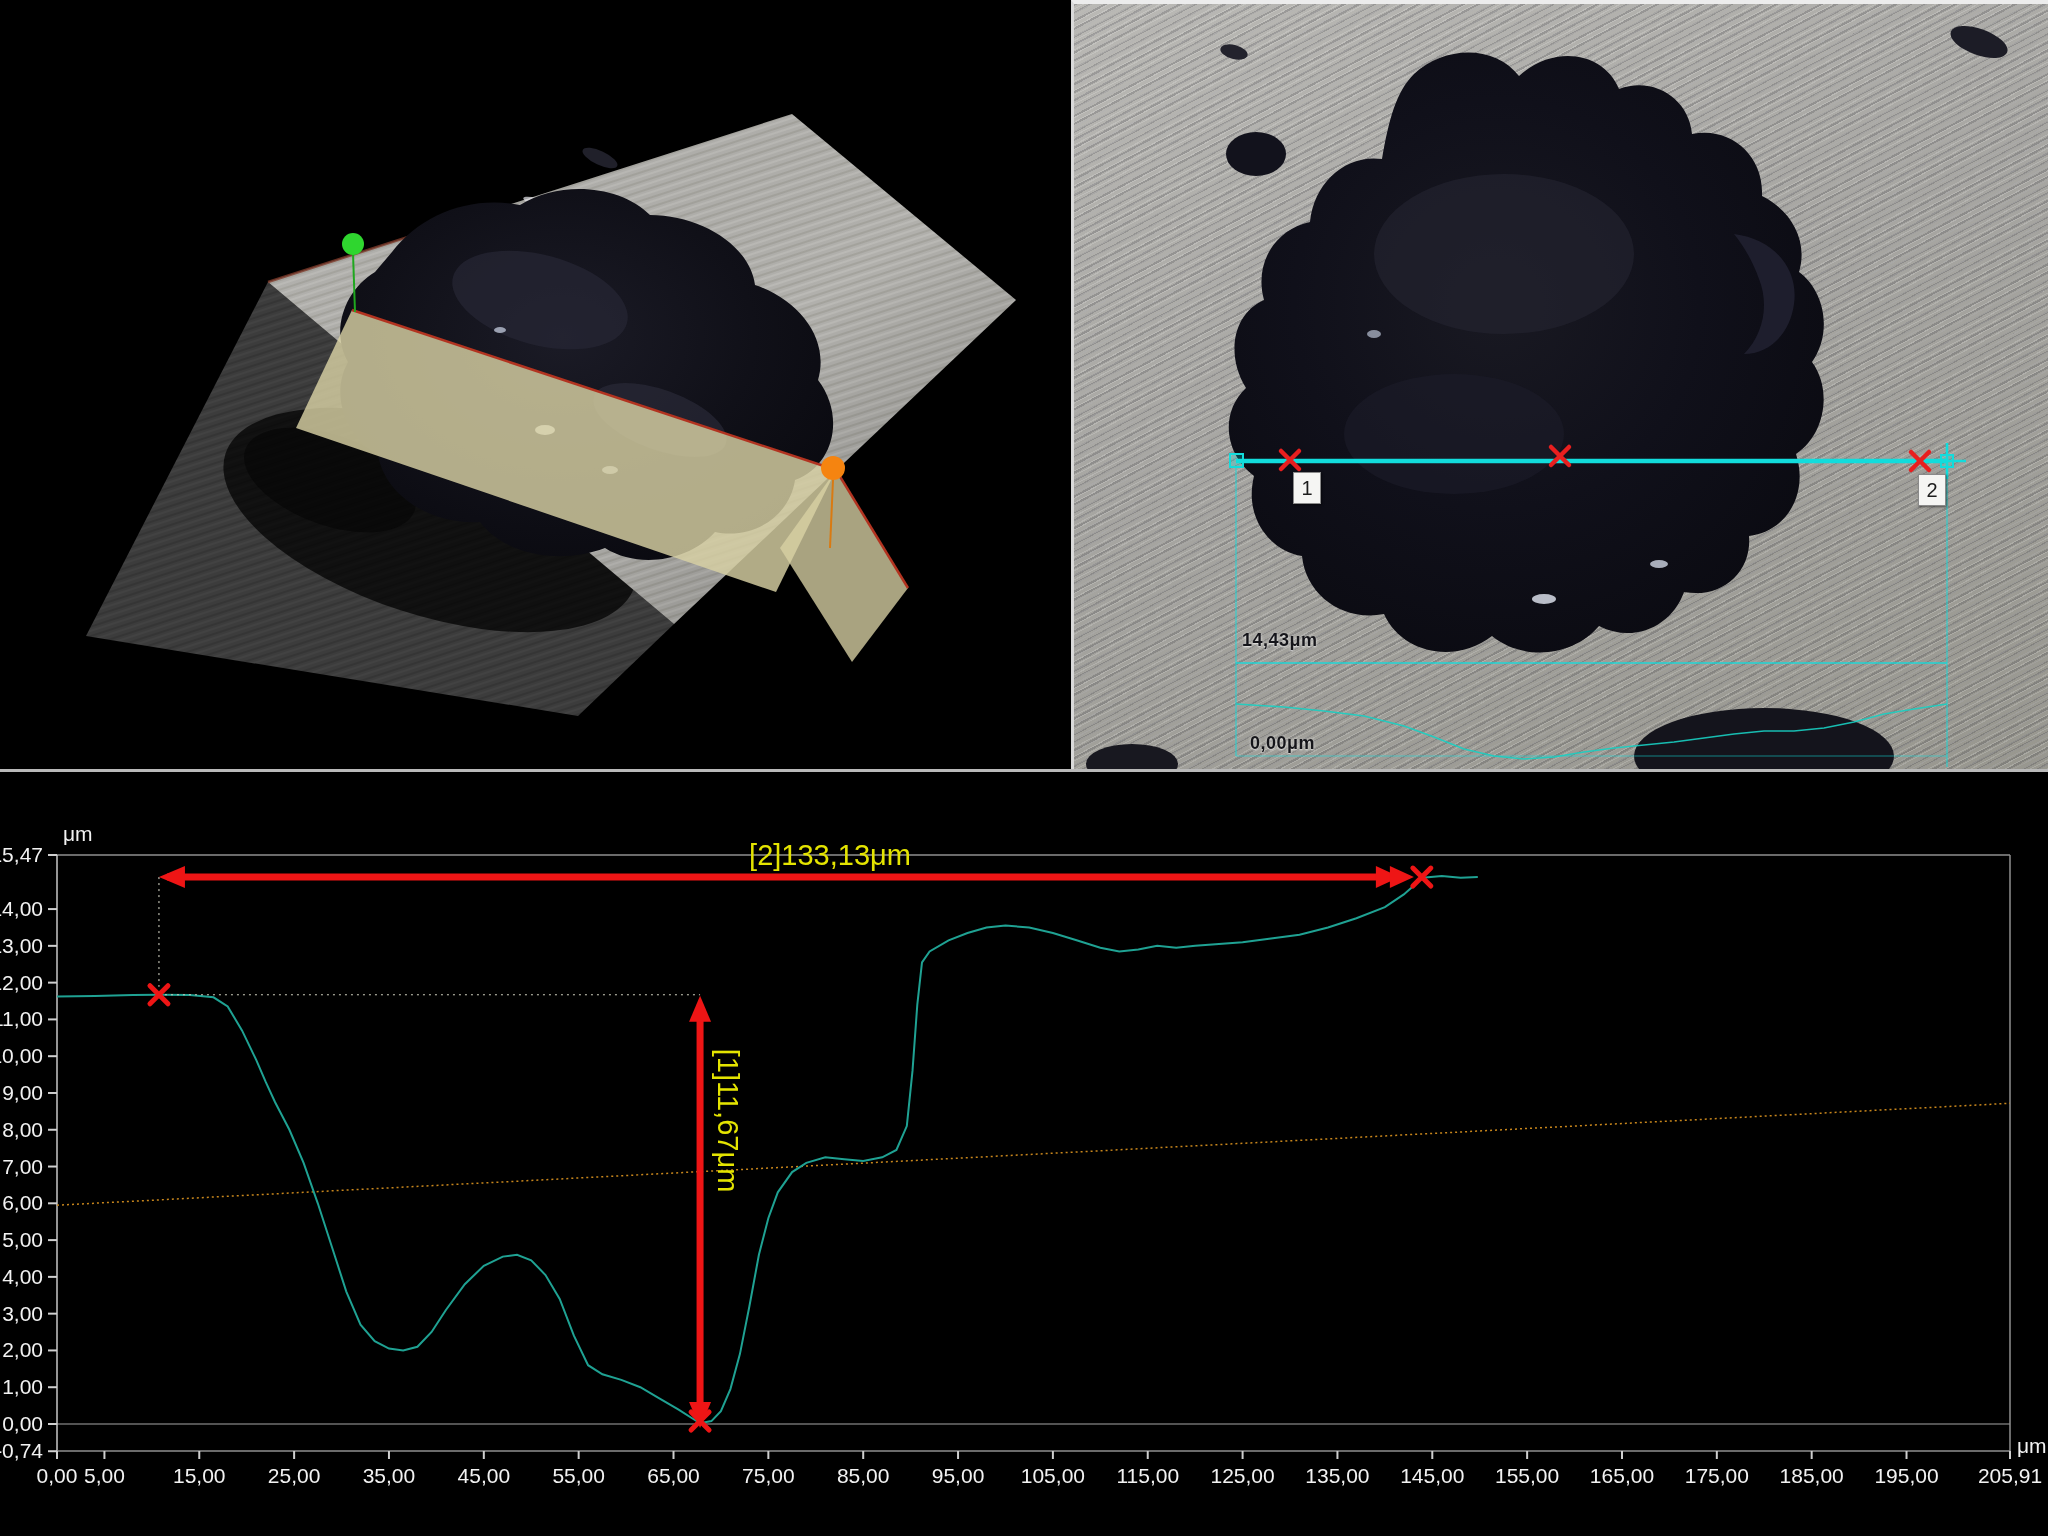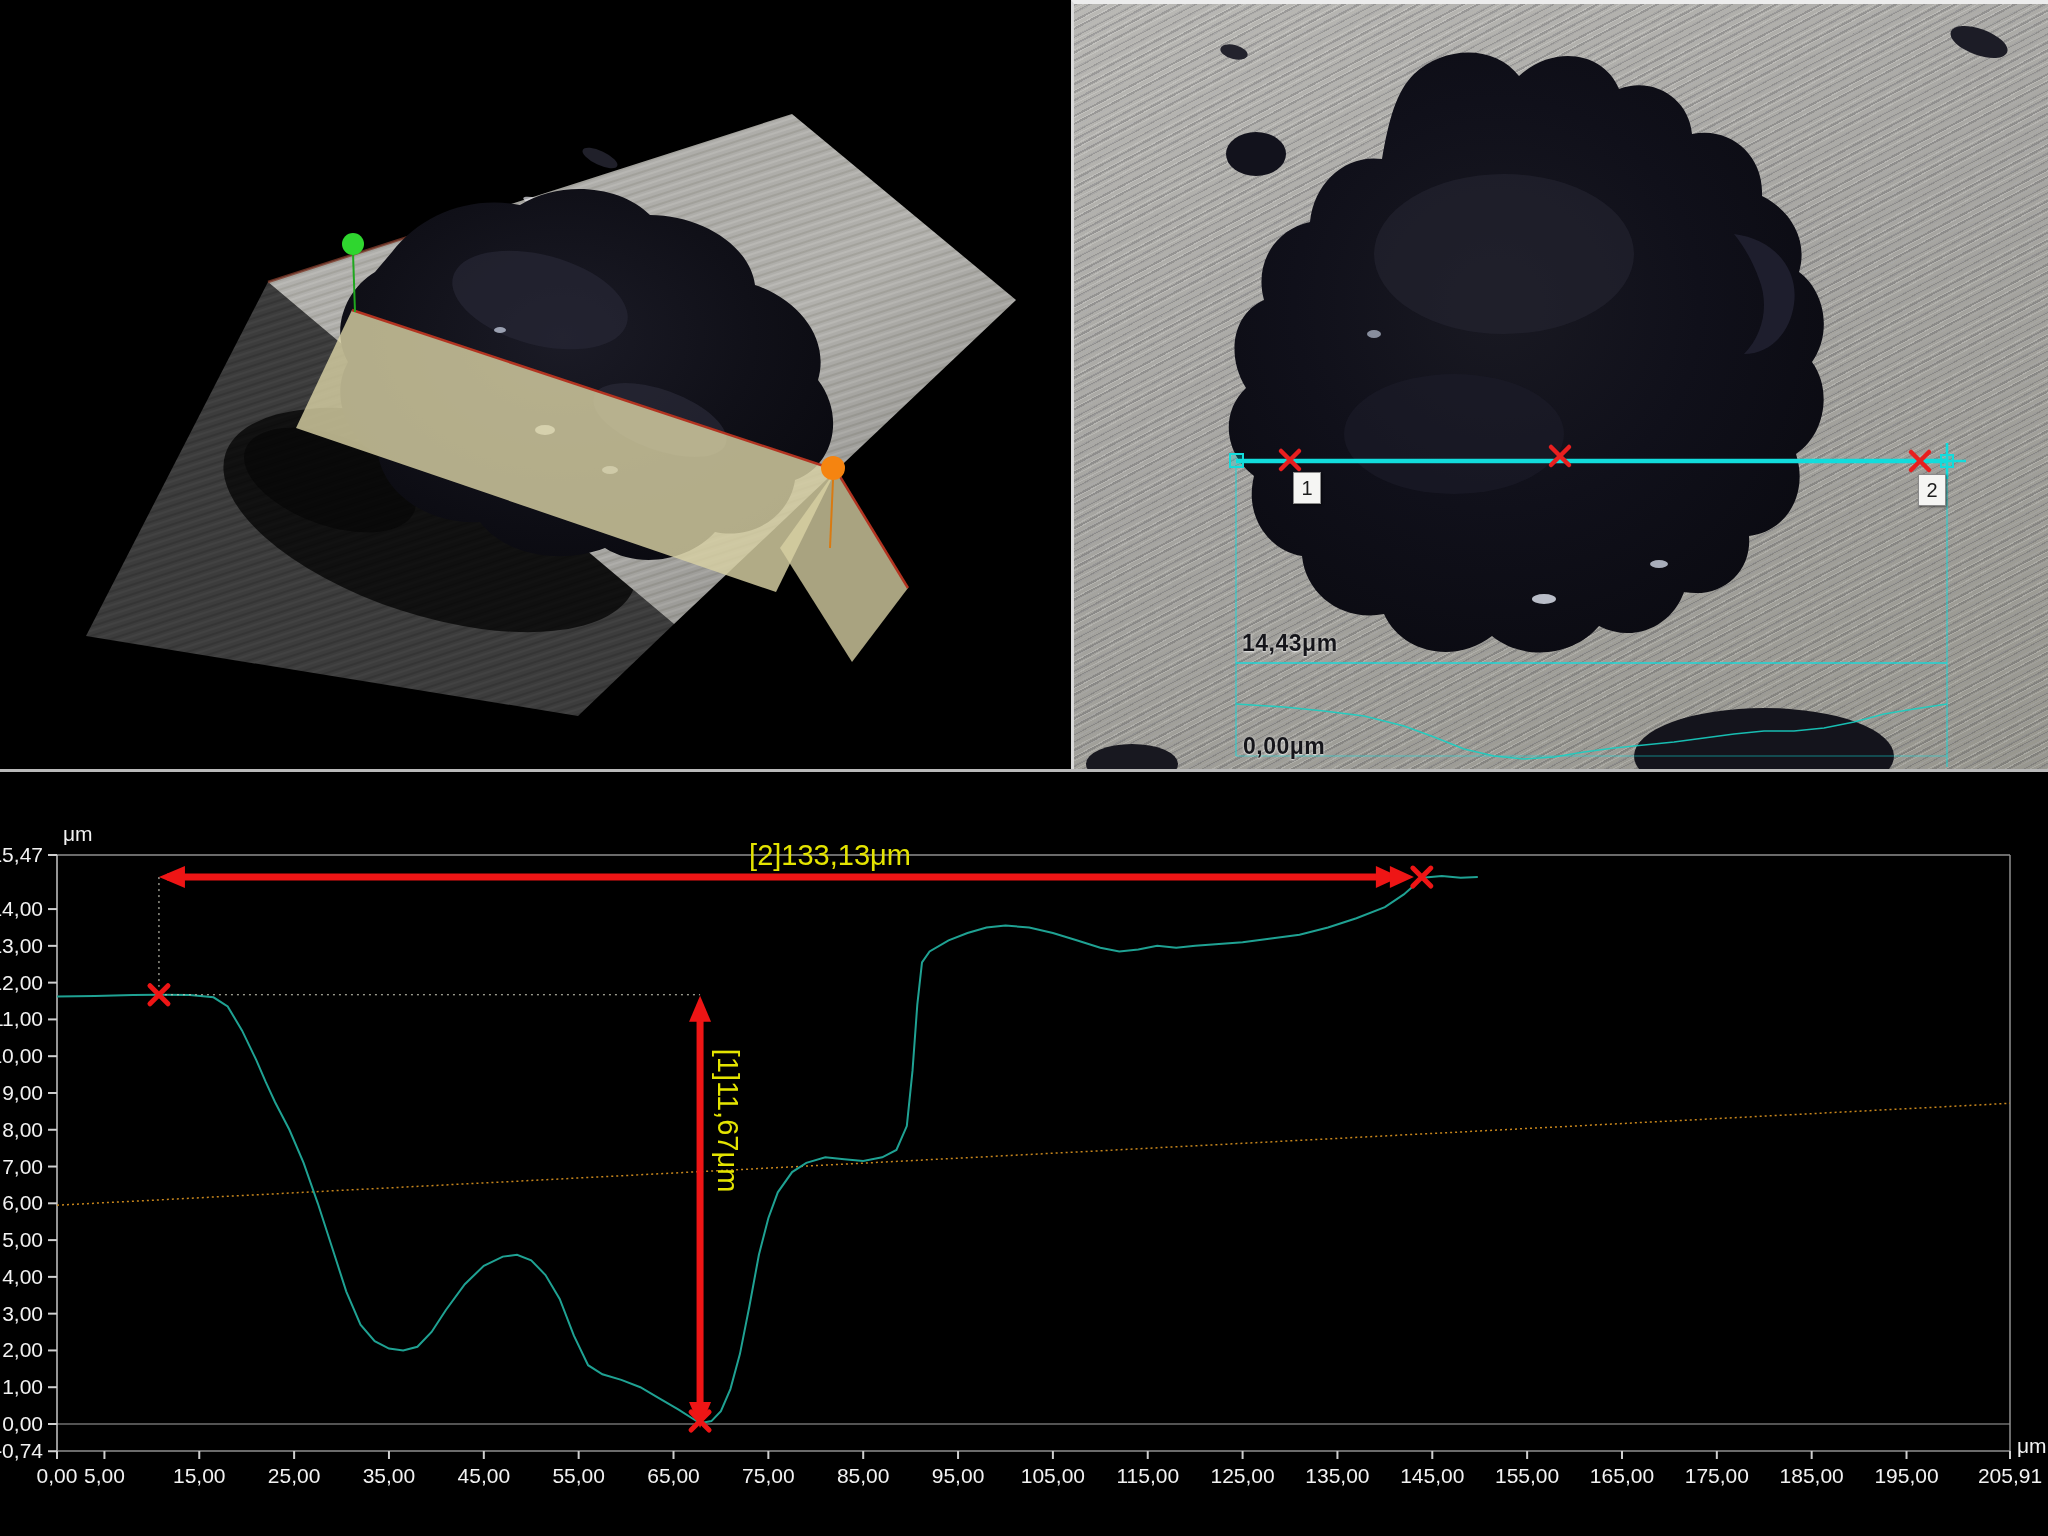--- a/index.html
+++ b/index.html
@@ -12,21 +12,21 @@
   
   .panel-photo{position:absolute;left:1071px;top:0;width:977px;height:769px;box-sizing:border-box;
     border-top:4px solid #ececec;border-left:3px solid #d9d9d9;
     background-color:#a9a8a4;
     background-image:
       repeating-linear-gradient(152deg, rgba(255,255,255,.16) 0 1px, transparent 1px 4px),
       repeating-linear-gradient(152deg, rgba(40,40,50,.20) 0 2px, transparent 2px 7px),
       repeating-linear-gradient(152deg, rgba(70,70,82,.14) 0 1px, transparent 1px 12px),
       linear-gradient(160deg,#bab9b5 0%,#a7a6a2 45%,#98978f 100%);}
   .panel-photo .ovl{position:absolute;left:0;top:0;}
-  .ph-label{position:absolute;color:#15151a;font-size:23px;font-weight:700;letter-spacing:.5px;
+  .ph-label{position:absolute;color:#15151a;font-size:18px;font-weight:700;letter-spacing:.5px;
     text-shadow:0 1px 2px rgba(255,255,255,.75), 0 0 4px rgba(255,255,255,.4);}
   .pt-box{position:absolute;width:26px;height:30px;background:#f5f5f3;border:1px solid #8a8a8a;
     color:#1d1d1d;font-size:20px;display:flex;align-items:center;justify-content:center;
     box-shadow:1px 1px 2px rgba(0,0,0,.5);}
 
   
   .h-separator{position:absolute;left:0;top:769px;width:2048px;height:3px;background:#b9b9b9;}
 
   
   .chart-wrap{position:absolute;left:0;top:780px;width:2048px;height:756px;background:#000;}
@@ -129,21 +129,21 @@
         <line x1="873" y1="439" x2="873" y2="475" stroke="#12dcdc" stroke-width="2.5"></line>
       </g>
       <path d="M207,447 L225,465 M207,465 L225,447" stroke="#e81f1f" stroke-width="4.5" stroke-linecap="round"></path>
       <path d="M477,443 L495,461 M477,461 L495,443" stroke="#e81f1f" stroke-width="4.5" stroke-linecap="round"></path>
       <path d="M837,448 L855,466 M837,466 L855,448" stroke="#e81f1f" stroke-width="4.5" stroke-linecap="round"></path>
     </svg>
 
     <div class="pt-box" style="left:219px;top:468px;">1</div>
     <div class="pt-box" style="left:844px;top:470px;">2</div>
     <div class="ph-label" style="left:168px;top:626px;">14,43μm</div>
-    <div class="ph-label" style="left:169px;top:729px;">0,00μm</div>
+    <div class="ph-label" style="left:176px;top:729px;">0,00μm</div>
   </div>
 
   <div class="h-separator"></div>
 
   <div class="chart-wrap">
     <svg id="chart-svg" width="2048" height="756">
         <line x1="57" y1="644" x2="2010" y2="644" stroke="#6f6f6f" stroke-width="1.5"></line>
         <line x1="57" y1="75" x2="2010" y2="75" stroke="#8f8f8f" stroke-width="1.5"></line>
         <line x1="2010" y1="75" x2="2010" y2="671" stroke="#8f8f8f" stroke-width="1.5"></line>
         <line x1="57" y1="75" x2="57" y2="678" stroke="#c8c8c8" stroke-width="1.5"></line>

